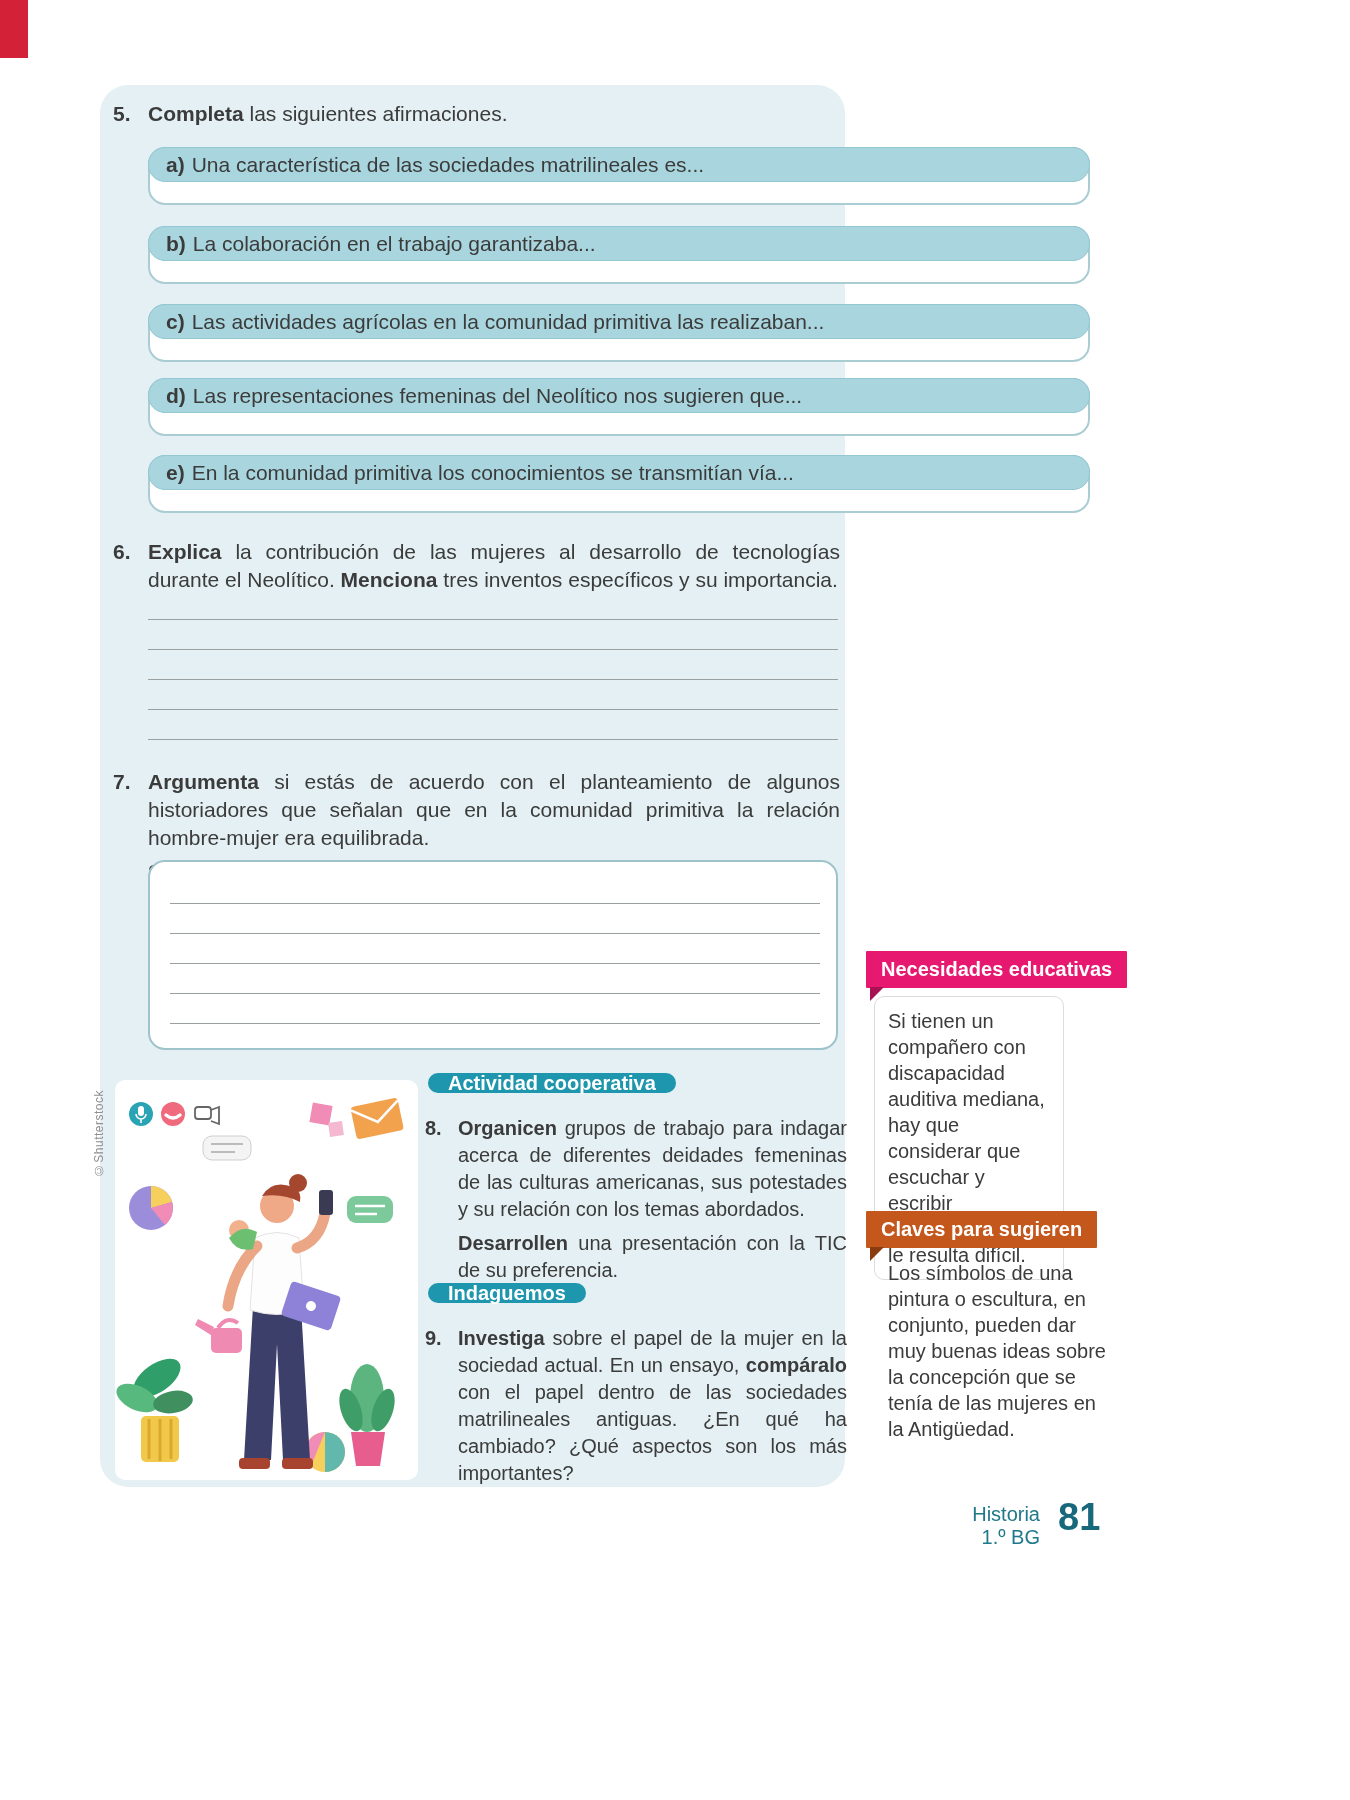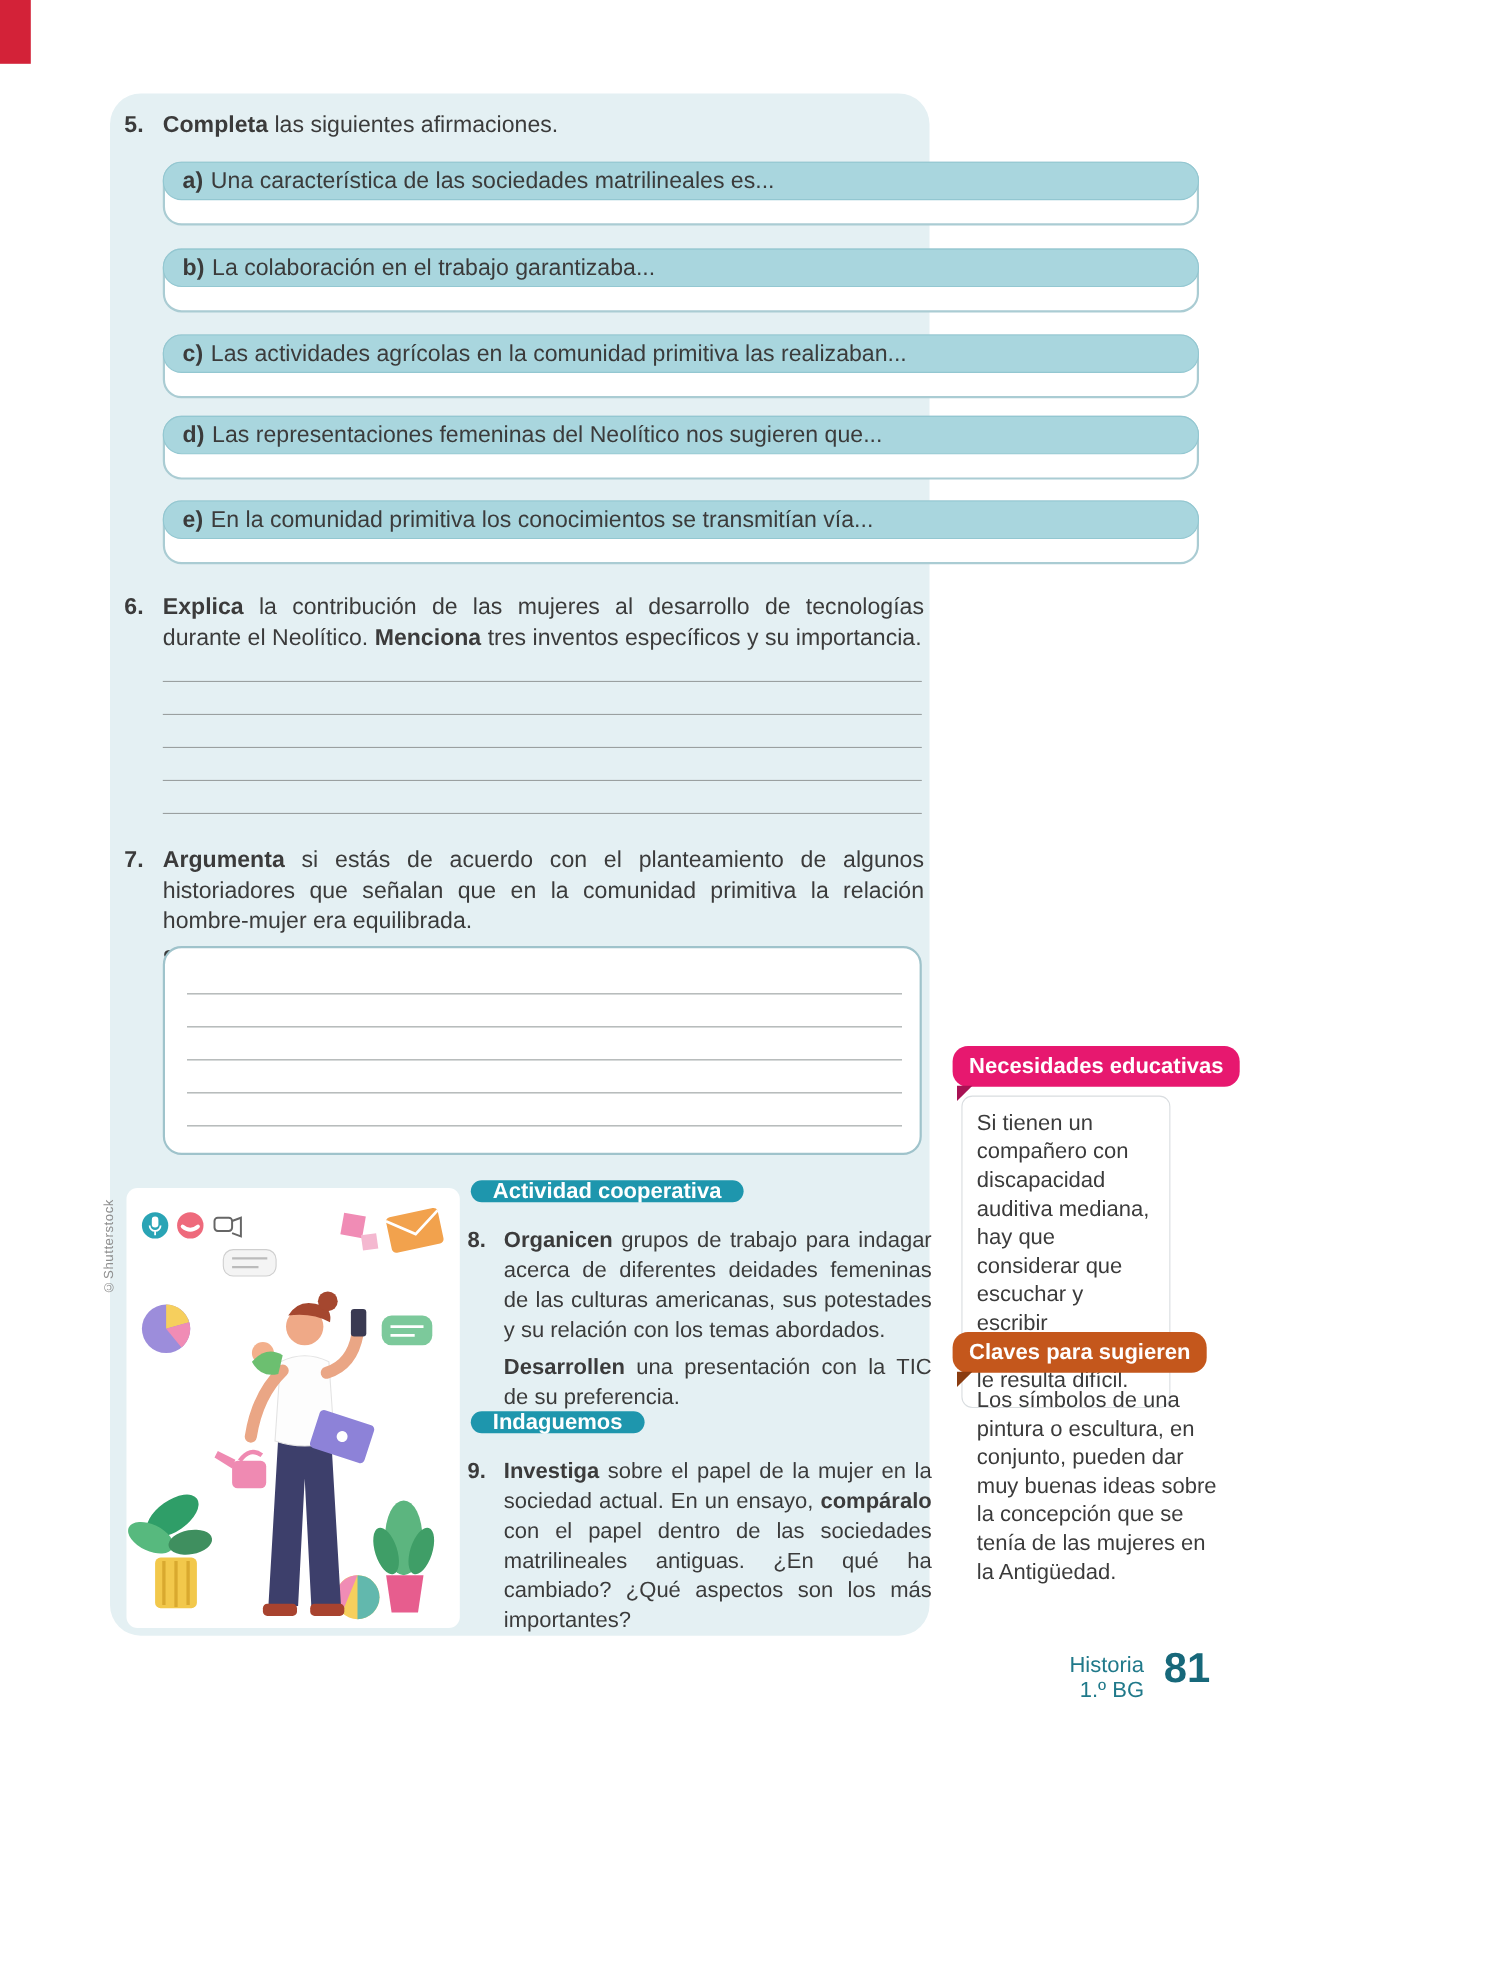--- a/index.html
+++ b/index.html
@@ -24,21 +24,21 @@
 
   .rules .rule { border-bottom:1.5px solid #9aa0a0; height:30px; }
 
   .q7-box { left:148px; top:860px; width:690px; height:190px; background:#ffffff; border:2px solid #9fc3cb; border-radius:17px; }
   .q7-box .rules { position:absolute; left:20px; right:16px; top:12px; }
 
   .badge { height:20px; border-radius:17px; color:#ffffff; font-weight:bold; font-size:20px;
            display:inline-flex; align-items:center; padding:0 20px; }
   .badge-teal { background:#1e96ad; }
 
-  .ribbon { height:37px; border-radius:14px; color:#ffffff; font-weight:bold; font-size:20px;
+  .ribbon { height:37px; border-radius:1px; color:#ffffff; font-weight:bold; font-size:20px;
             display:inline-flex; align-items:center; padding:0 15px; }
   .ribbon-pink { background:#e7186f; }
   .ribbon-orange { background:#c4571c; }
   .tail { width:0; height:0; border-style:solid; }
   .tail-pink { border-width:14px 14px 0 0; border-color:#a81254 transparent transparent transparent; }
   .tail-orange { border-width:14px 14px 0 0; border-color:#8a3c10 transparent transparent transparent; }
 
   .side-card { border:1.5px solid #d9dde0; border-radius:10px; background:#ffffff; padding:11px 13px; font-size:20px; line-height:26px; }
   .side-text { font-size:20px; line-height:26px; }
 

